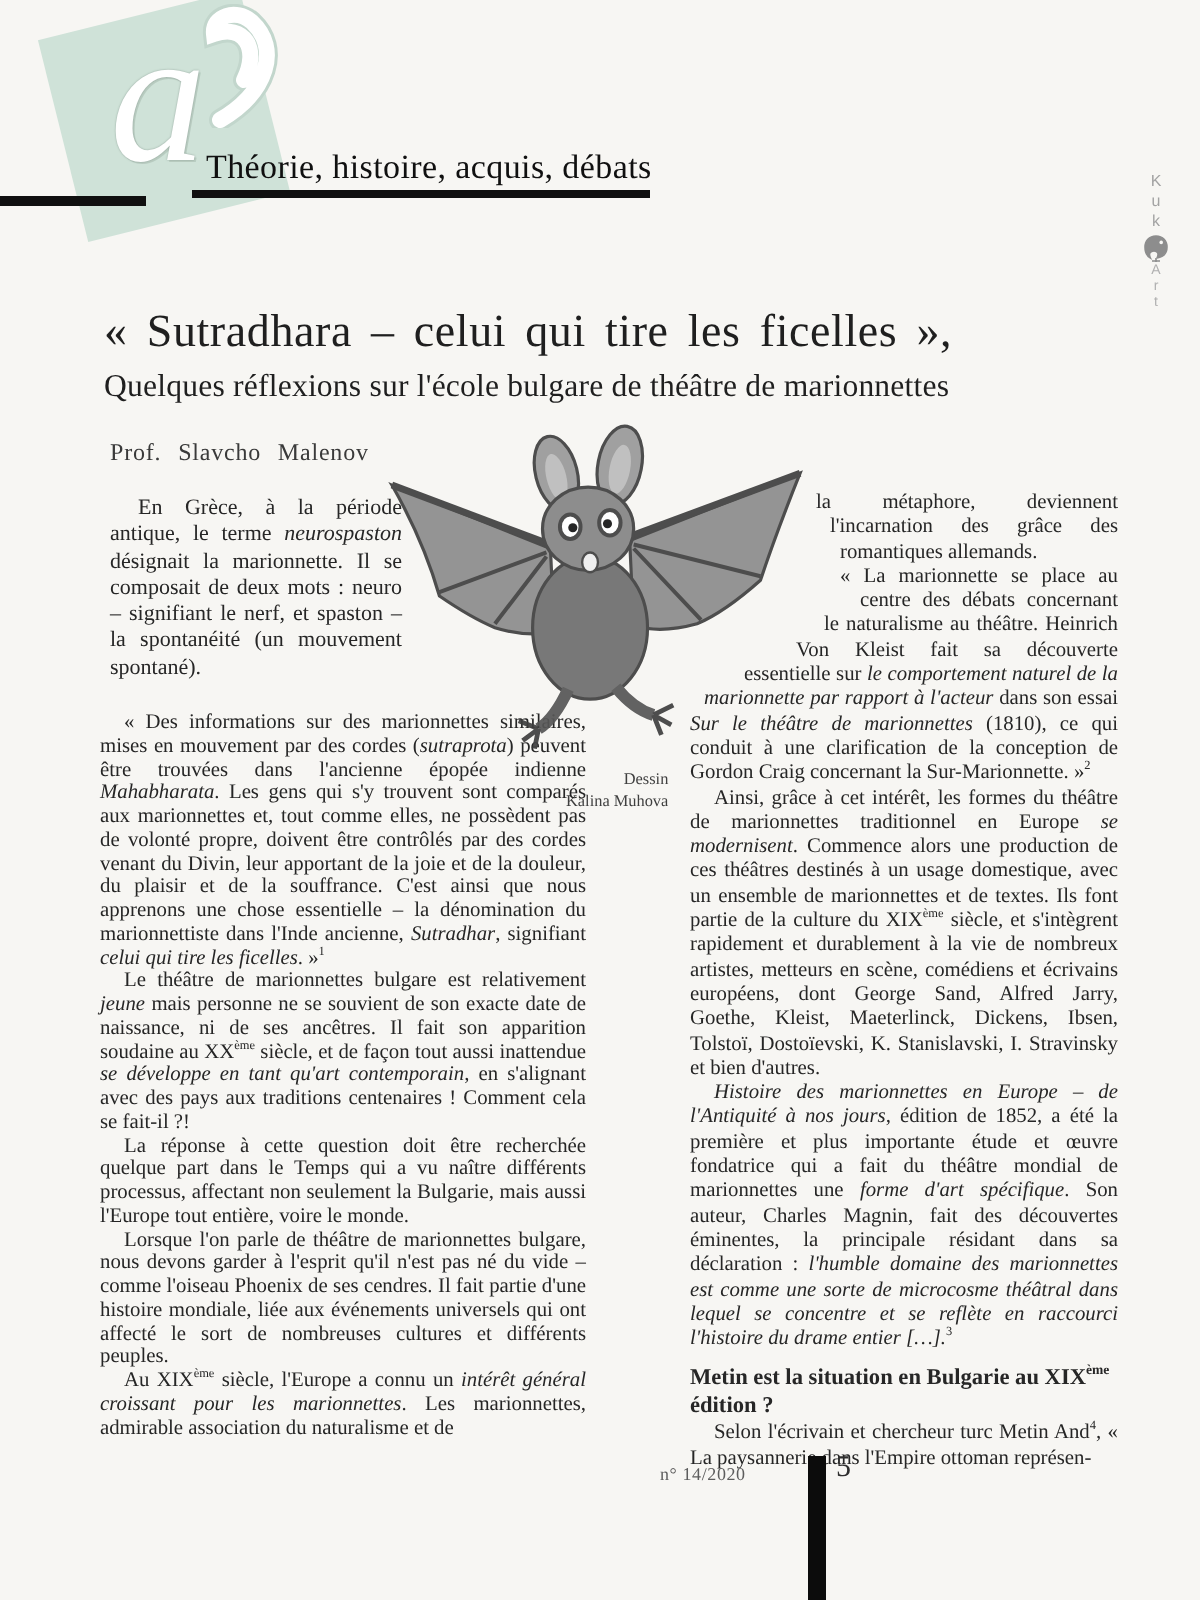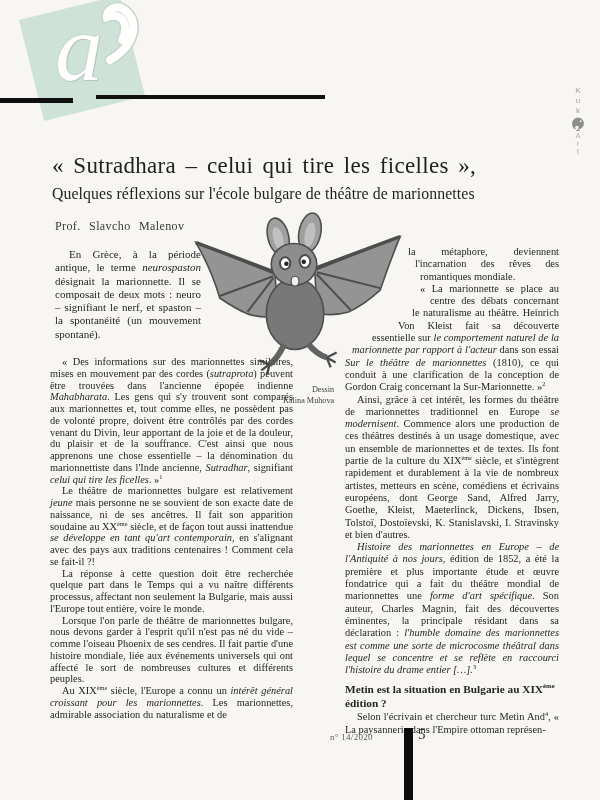--- a/index.html
+++ b/index.html
@@ -75,20 +75,21 @@
 <body>
 
 <div id="page">
 
   <div class="abs" id="logo-square"></div>
   <div class="abs" id="logo-letter">a</div>
   <svg class="abs" id="logo-flourish" width="52" height="62" viewBox="0 0 52 62">
     <path d="M10,58 C34,44 40,22 26,9 C18,2 6,6 7,15 C22,10 30,22 22,38" fill="none" stroke="#c2d6cc" stroke-width="11" stroke-linecap="round"></path>
     <path d="M10,58 C34,44 40,22 26,9 C18,2 6,6 7,15 C22,10 30,22 22,38" fill="none" stroke="#ffffff" stroke-width="8" stroke-linecap="round"></path>
   </svg>
+  <div class="abs" id="section-title">Théorie, histoire, acquis, débats</div>
   <div class="abs rule" id="rule-left"></div>
   <div class="abs rule" id="rule-right"></div>
 
   <div class="abs" id="spine">
     <span class="spine-text">Kuk</span>
     <svg width="12" height="14" viewBox="0 0 12 14">
       <path d="M6,1 C9.5,1 11.5,3.5 11.5,6.5 C11.5,9.5 9.5,11.5 6.5,12 C7.5,10 7,8.5 5,8.5 C3,8.5 2.2,10 3.2,12 C1,10.8 0.5,8.5 0.5,6.5 C0.5,3.5 2.5,1 6,1 Z M6,12 L6,14 M4,13.5 L8,13.5" fill="#8d8d8d" stroke="#8d8d8d" stroke-width="0.8"></path>
       <circle cx="8.6" cy="4.2" r="0.9" fill="#f7f6f3"></circle>
     </svg>
     <span class="spine-text" id="spine-bottom">Art</span>
@@ -146,21 +147,21 @@
   <div class="abs coltext" id="right-col">
     <div class="st" style="width:63px"></div>
     <div class="st" style="width:70px"></div>
     <div class="st" style="width:75px"></div>
     <div class="st" style="width:75px"></div>
     <div class="st" style="width:85px"></div>
     <div class="st" style="width:67px"></div>
     <div class="st" style="width:53px"></div>
     <div class="st" style="width:27px"></div>
     <div class="st" style="width:7px"></div>
-    <p><span>la métaphore, deviennent l'incarnation des rêves des romantiques mondiale.</span></p>
+    <p><span>la métaphore, deviennent l'incarnation des grâce des romantiques allemands.</span></p>
     <p><span>« La marionnette se place au centre des débats concernant le naturalisme au théâtre. Heinrich Von Kleist fait sa découverte essentielle sur </span><span class="seg-i">le comportement naturel de la marionnette par rapport à l'acteur</span><span> dans son essai </span><span class="seg-i">Sur le théâtre de marionnettes</span><span> (1810), ce qui conduit à une clarification de la conception de Gordon Craig concernant la Sur-Marionnette. »</span><span class="seg-sup">2</span></p>
     <p class="indent"><span>Ainsi, grâce à cet intérêt, les formes du théâtre de marionnettes traditionnel en Europe </span><span class="seg-i">se modernisent</span><span>. Commence alors une production de ces théâtres destinés à un usage domestique, avec un ensemble de marionnettes et de textes. Ils font partie de la culture du XIX</span><span class="seg-sup">ème</span><span> siècle, et s'intègrent rapidement et durablement à la vie de nombreux artistes, metteurs en scène, comédiens et écrivains européens, dont George Sand, Alfred Jarry, Goethe, Kleist, Maeterlinck, Dickens, Ibsen, Tolstoï, Dostoïevski, K. Stanislavski, I. Stravinsky et bien d'autres.</span></p>
     <p class="indent"><span class="seg-i">Histoire des marionnettes en Europe – de l'Antiquité à nos jours</span><span>, édition de 1852, a été la première et plus importante étude et œuvre fondatrice qui a fait du théâtre mondial de marionnettes une </span><span class="seg-i">forme d'art spécifique</span><span>. Son auteur, Charles Magnin, fait des découvertes éminentes, la principale résidant dans sa déclaration : </span><span class="seg-i">l'humble domaine des marionnettes est comme une sorte de microcosme théâtral dans lequel se concentre et se reflète en raccourci l'histoire du drame entier […].</span><span class="seg-sup">3</span></p>
     <div id="right-heading"><span>Metin est la situation en Bulgarie au XIX</span><span class="seg-sup">ème</span><span> édition ?</span></div>
     <p class="indent"><span>Selon l'écrivain et chercheur turc Metin And</span><span class="seg-sup">4</span><span>, « La paysannerie dans l'Empire ottoman représen-</span></p>
   </div>
 
   <div class="abs" id="footer-issue">n° 14/2020</div>
   <div class="abs" id="footer-bar"></div>
   <div class="abs" id="footer-page">5</div>

